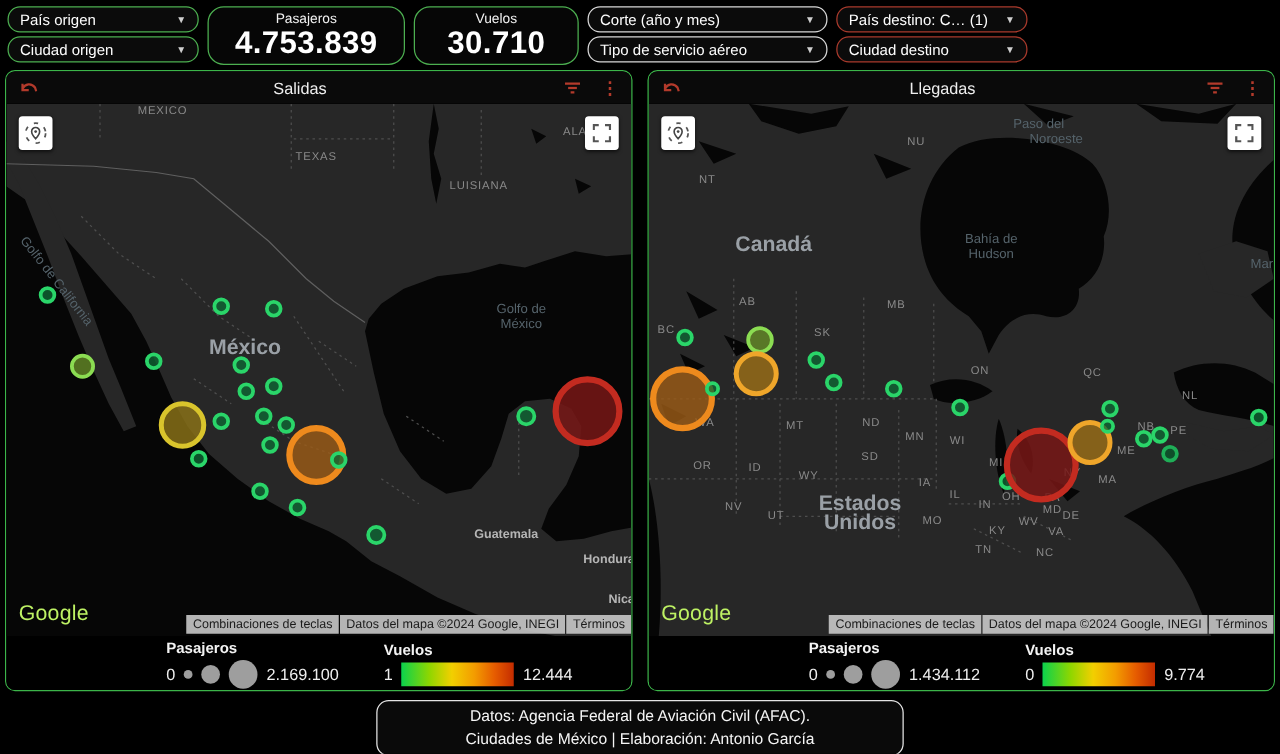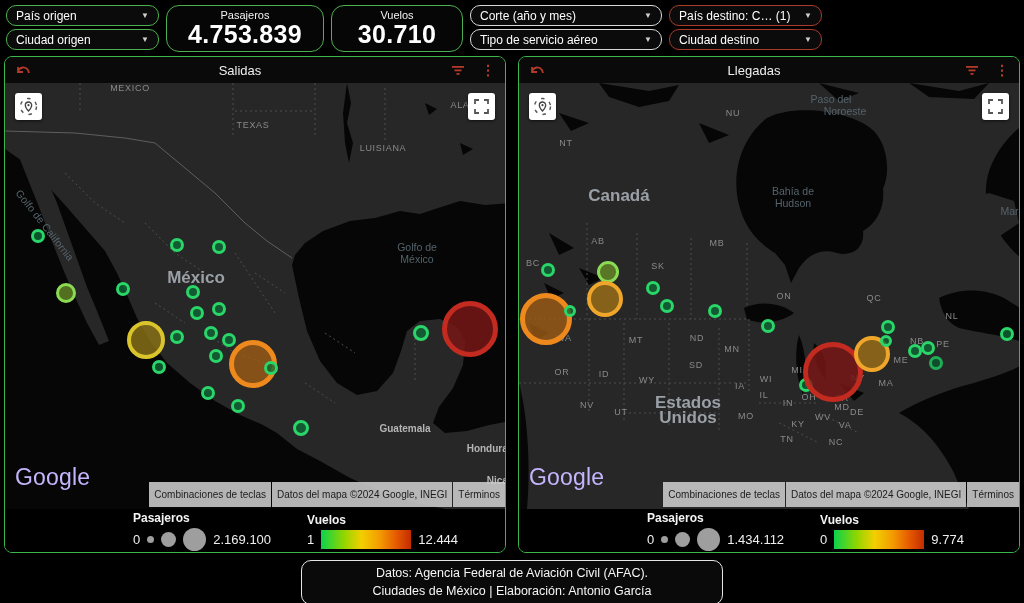--- a/index.html
+++ b/index.html
@@ -42,24 +42,24 @@
 
   .mlabel { position:absolute; transform:translate(-50%,-50%); white-space:nowrap; z-index:5; }
   .mlabel.state { font-size:9px; font-weight:normal; letter-spacing:0.7px; color:#8a8a8a; }
   .mlabel.country { font-size:10px; font-weight:bold; color:#b5b5b5; }
   .mlabel.country-lg { font-size:17px; font-weight:bold; color:#9aa0a6; }
   .mlabel.water { font-size:10.5px; color:#55636b; }
   .mlabel.water-rot { font-size:10.5px; color:#55636b; transform:translate(-50%,-50%) rotate(52deg); }
 
   .bubble { position:absolute; border-radius:50%; z-index:20; }
 
-  .glogo { position:absolute; left:10px; bottom:18px; z-index:30; font-size:23px; color:#c4b5fd;
+  .glogo { position:absolute; left:10px; bottom:8px; z-index:30; font-size:17px; color:#bef264;
            font-weight:500; letter-spacing:0.2px; }
   .attrib { position:absolute; right:0; bottom:2px; z-index:30; display:flex; gap:1px; }
-  .chip { background:rgba(205,205,205,0.88); color:#1b1b1b; font-size:10px; padding:7px 5px; cursor:pointer; }
+  .chip { background:rgba(205,205,205,0.88); color:#1b1b1b; font-size:10px; padding:2px 5px; cursor:pointer; }
 
   .legend { height:43px; background:#000; display:flex; align-items:center; gap:36px; padding-left:128px; }
   .lgroup { display:flex; flex-direction:column; gap:3px; }
   .ltitle { font-size:12px; font-weight:bold; color:#f3f3f3; }
   .lrow { display:flex; align-items:center; gap:7px; font-size:13px; color:#eee; }
   .c0 { width:7px; height:7px; border-radius:50%; background:#9e9e9e; }
   .c1 { width:15px; height:15px; border-radius:50%; background:#9e9e9e; }
   .c2 { width:23px; height:23px; border-radius:50%; background:#9e9e9e; }
   .grad { width:90px; height:19px;
     background:linear-gradient(to right,#0bd24d 0%,#8fd600 25%,#f2cf00 45%,#f39c00 65%,#e65c00 83%,#c42c00 100%); }
@@ -353,21 +353,21 @@
         <span class="mlabel state" style="left: 265px; top: 213px;">ON</span>
         <span class="mlabel state" style="left: 355px; top: 215px;">QC</span>
         <span class="mlabel state" style="left: 433px; top: 233px;">NL</span>
         <span class="mlabel state" style="left: 398px; top: 258px;">NB</span>
         <span class="mlabel state" style="left: 424px; top: 261px;">PE</span>
         <span class="mlabel state" style="left: 45px; top: 255px;">WA</span>
         <span class="mlabel state" style="left: 117px; top: 257px;">MT</span>
         <span class="mlabel state" style="left: 178px; top: 255px;">ND</span>
         <span class="mlabel state" style="left: 213px; top: 266px;">MN</span>
         <span class="mlabel state" style="left: 177px; top: 282px;">SD</span>
-        <span class="mlabel state" style="left: 247px; top: 296px;">WI</span>
+        <span class="mlabel state" style="left: 247px; top: 269px;">WI</span>
         <span class="mlabel state" style="left: 382px; top: 277px;">ME</span>
         <span class="mlabel state" style="left: 278px; top: 287px;">MI</span>
         <span class="mlabel state" style="left: 43px; top: 289px;">OR</span>
         <span class="mlabel state" style="left: 85px; top: 291px;">ID</span>
         <span class="mlabel state" style="left: 128px; top: 297px;">WY</span>
         <span class="mlabel state" style="left: 339px; top: 295px;">NY</span>
         <span class="mlabel state" style="left: 367px; top: 300px;">MA</span>
         <span class="mlabel state" style="left: 221px; top: 303px;">IA</span>
         <span class="mlabel state" style="left: 245px; top: 312px;">IL</span>
         <span class="mlabel state" style="left: 290px; top: 314px;">OH</span>

